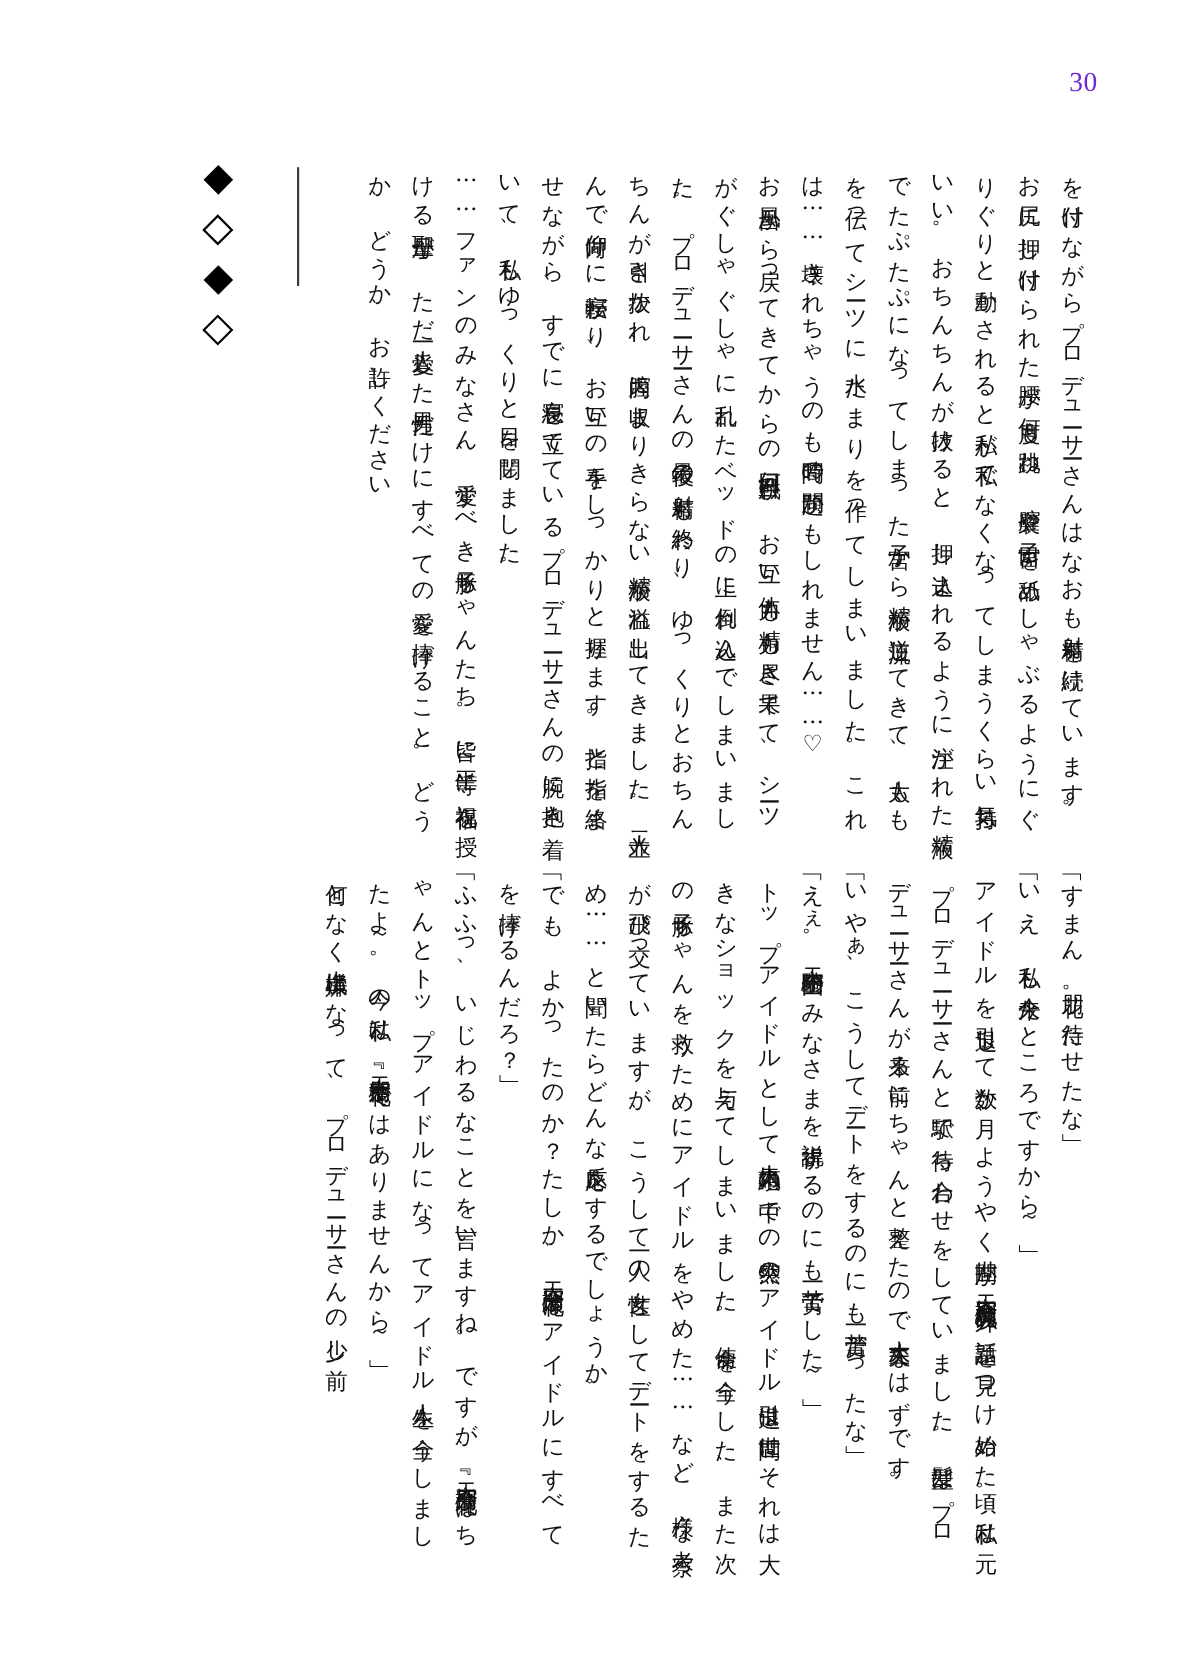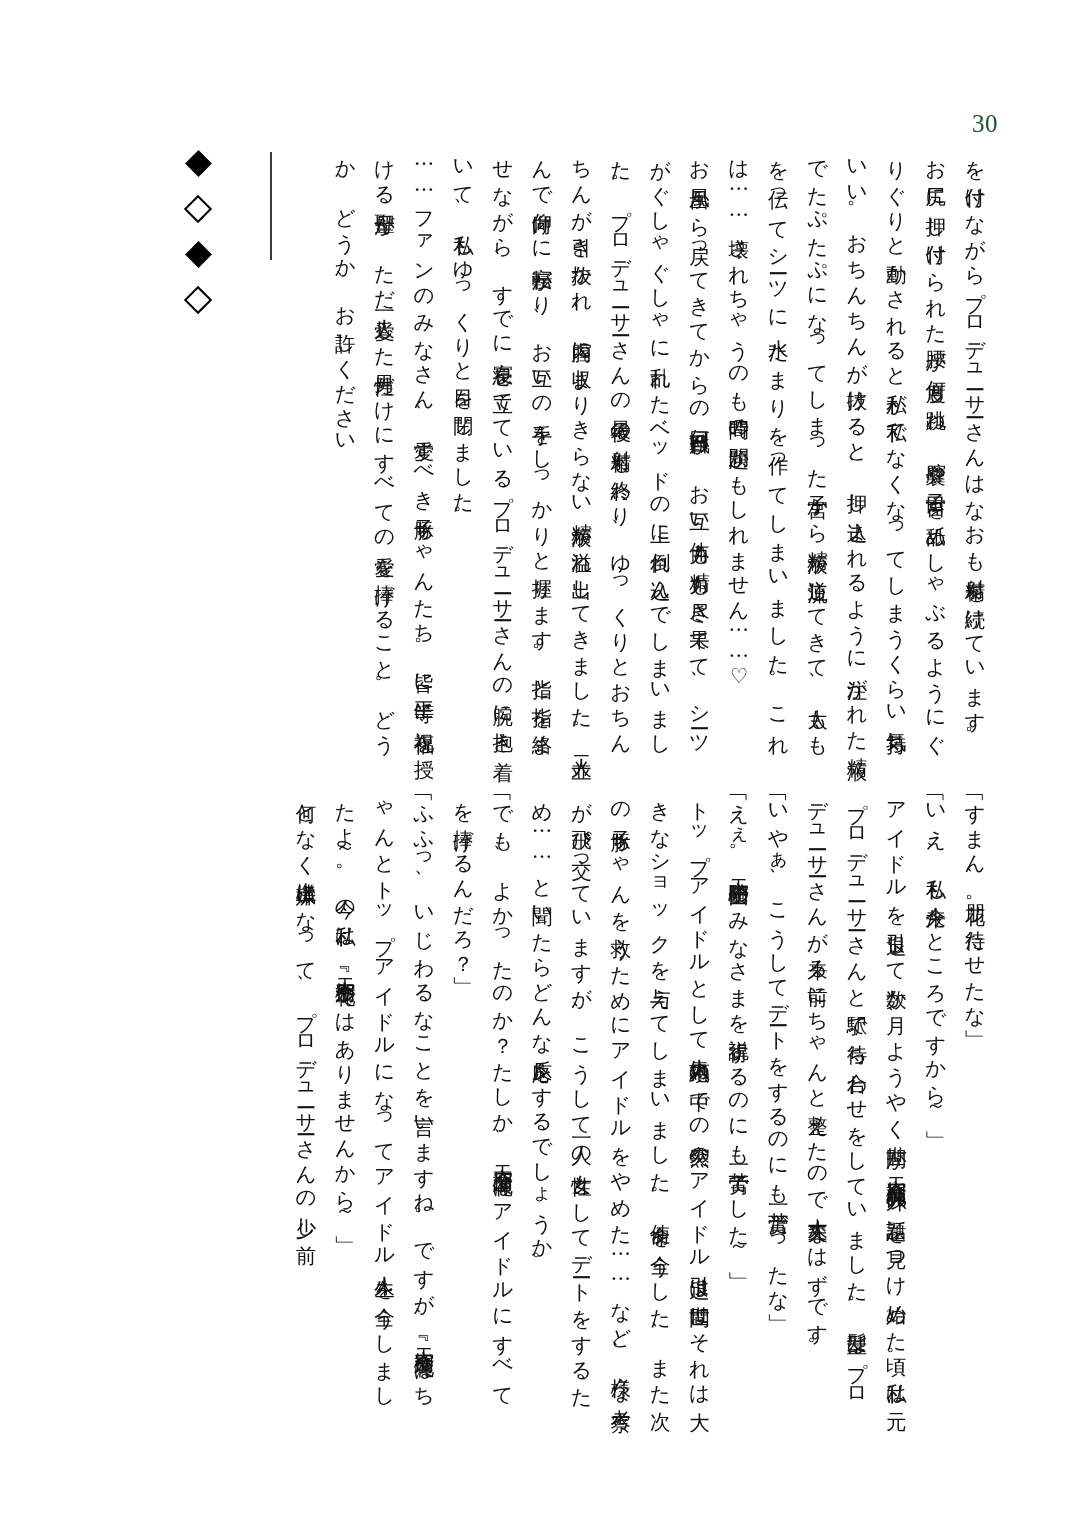--- a/index.html
+++ b/index.html
@@ -22,23 +22,22 @@
     background: #ffffff;
   }
 
   
   .page-number {
     position: absolute;
     top: 62px;
     right: 82px;
     font-size: 25px;
     letter-spacing: 0.5px;
-    color: #14532d;
+    color: #6d28d9;
     font-family: "Liberation Serif", "DejaVu Serif", serif;
-    margin-top: 48px;
   }
 
   
   .vblock {
     position: absolute;
     writing-mode: vertical-rl;
     text-orientation: upright;
     direction: ltr;
     font-size: 20.5px;
     line-height: 1.92;

